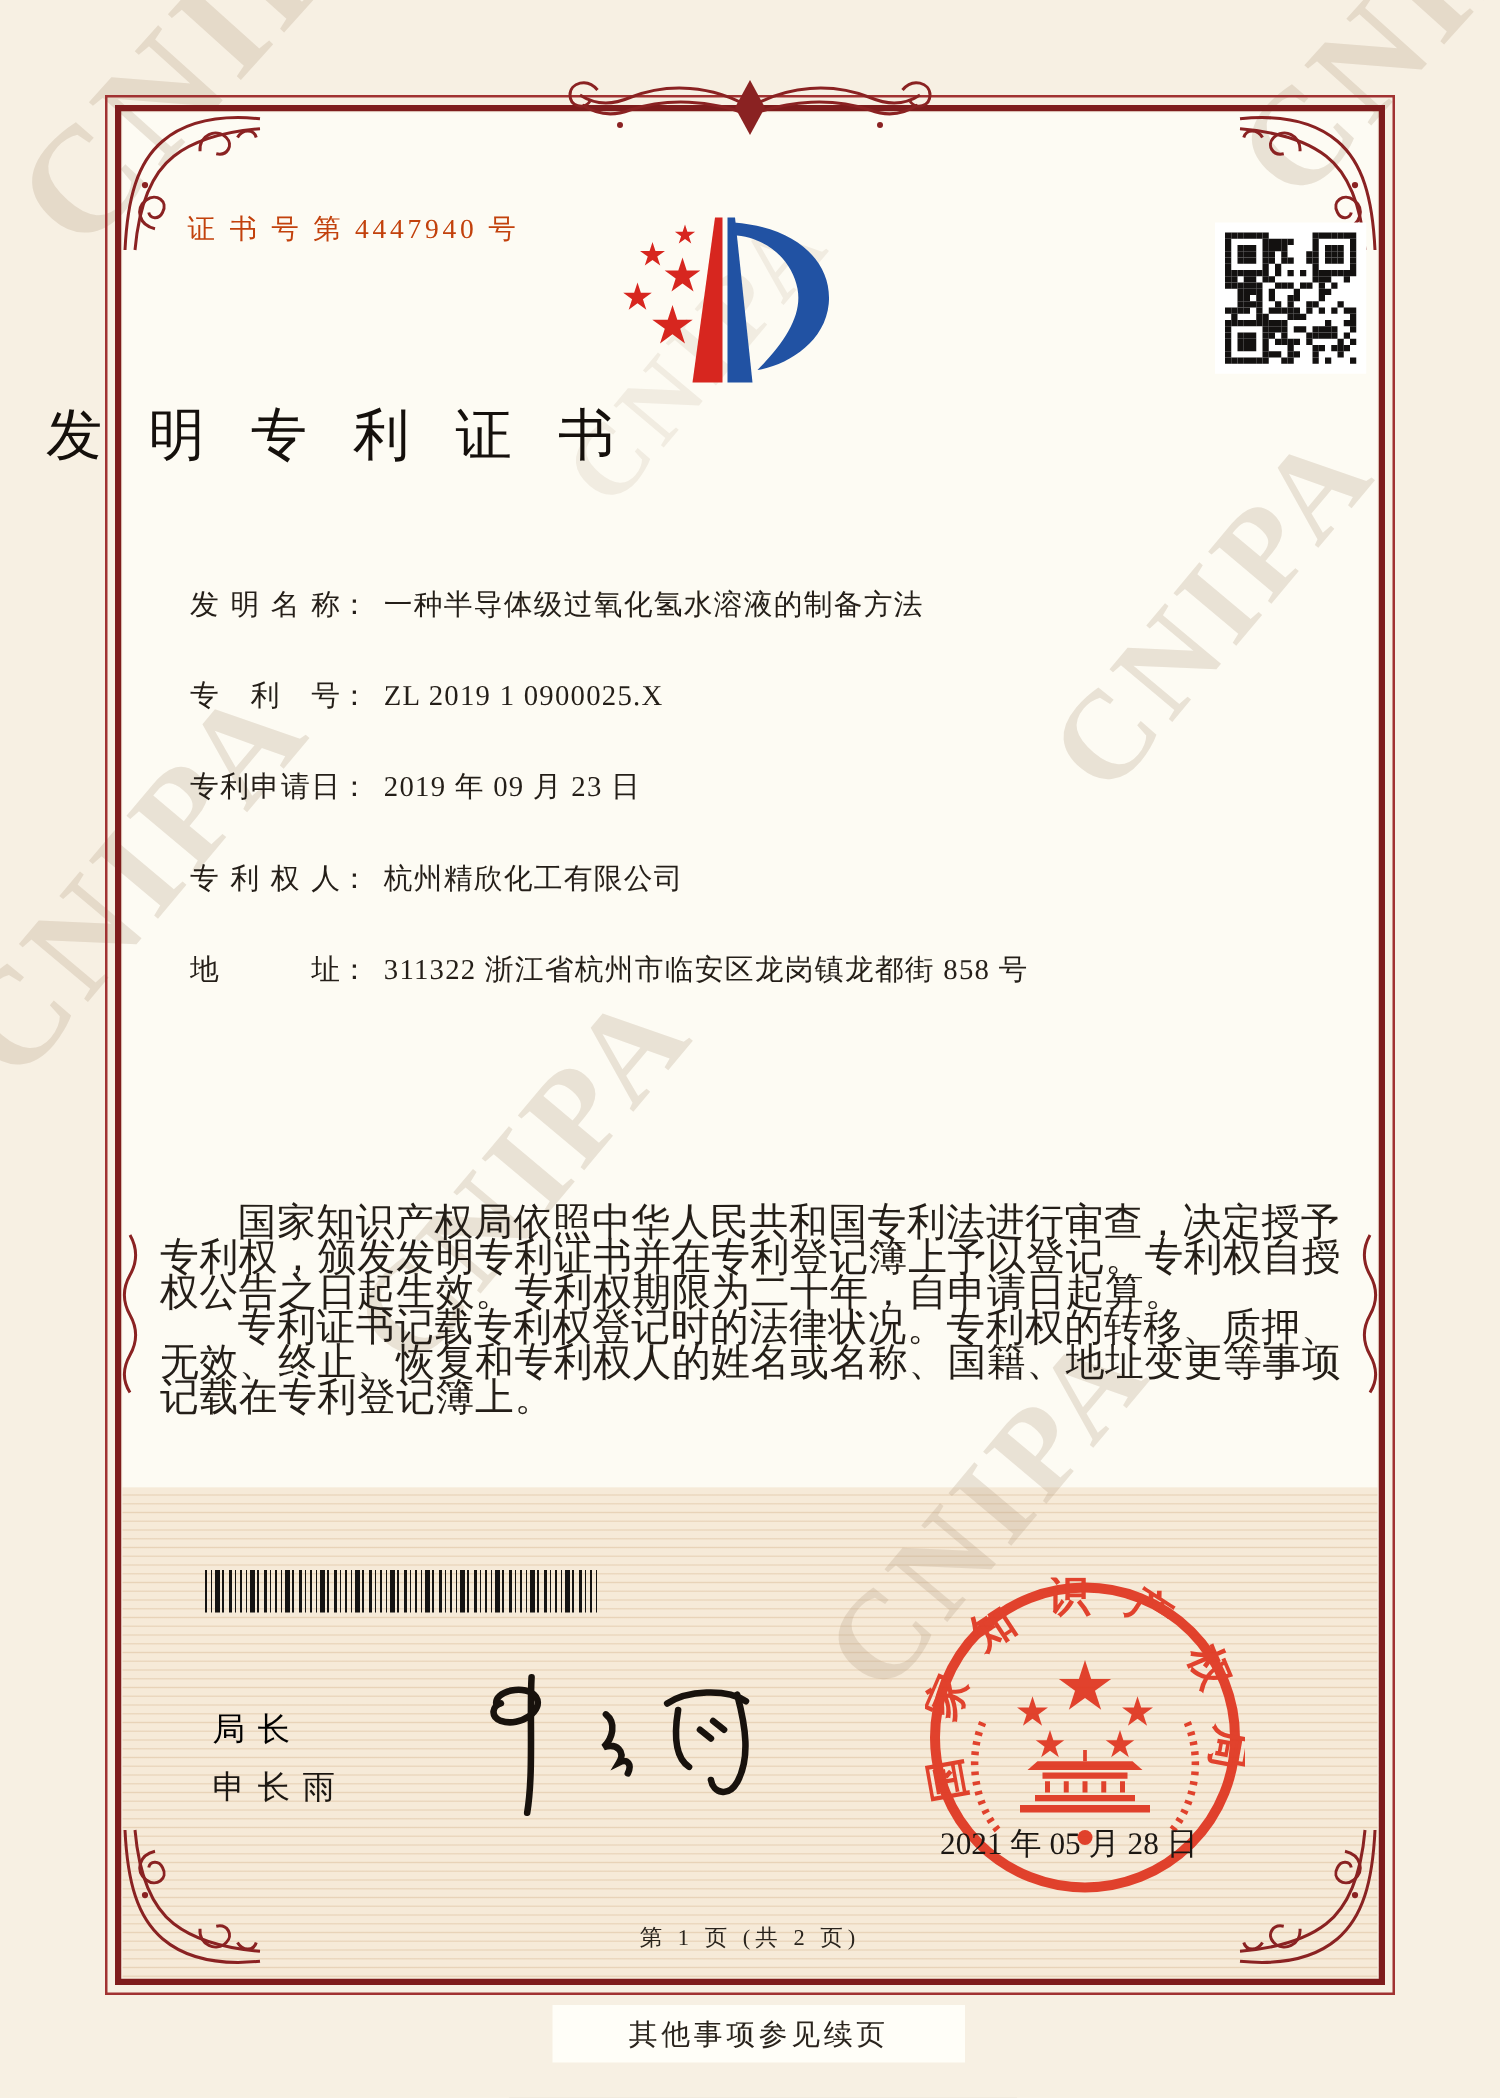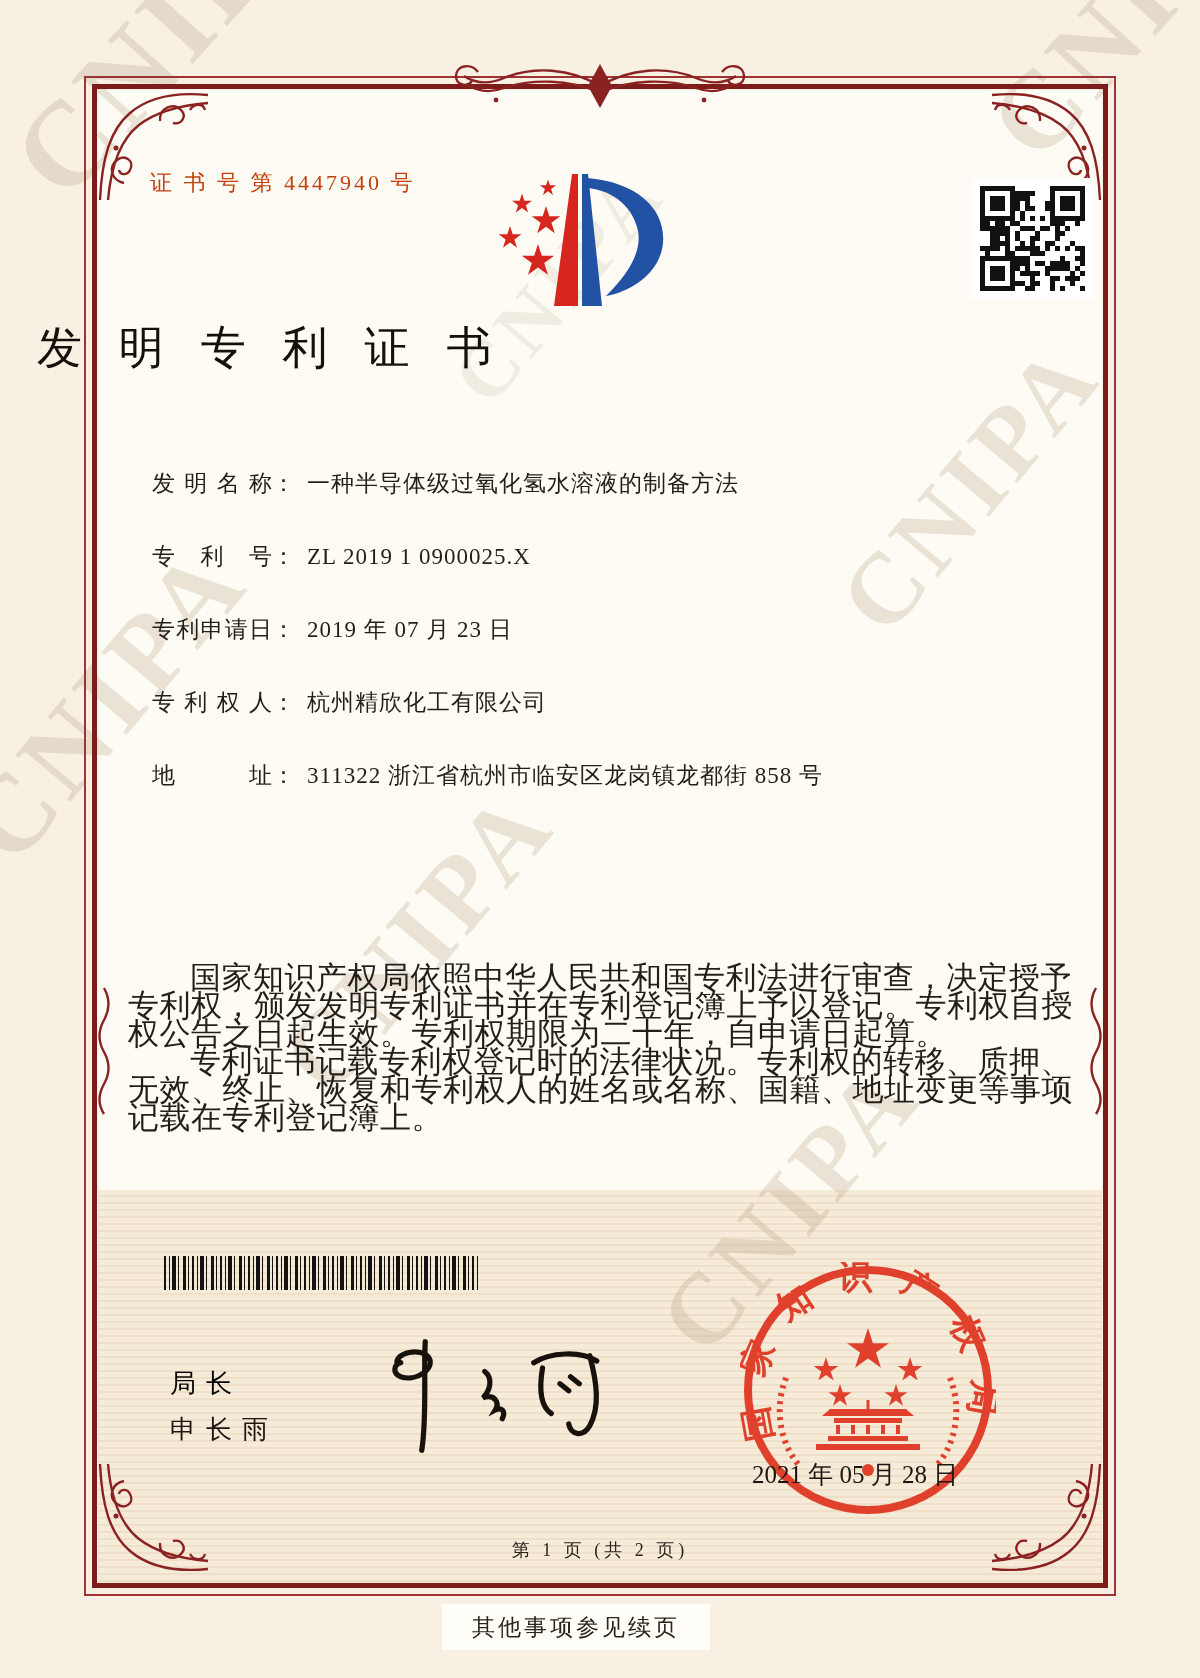--- a/index.html
+++ b/index.html
@@ -50,21 +50,21 @@
       #151312 19px 22px,transparent 22px 24px,
       #151312 24px 25px,transparent 25px 28px);}
   .officer-title{position:absolute;left:170px;top:1366px;z-index:3;font-size:26px;letter-spacing:10px;color:#000000;}
   .officer-name{position:absolute;left:170px;top:1412px;z-index:3;font-size:26px;letter-spacing:10px;color:#1c1712;}
   .signature{position:absolute;left:356px;top:1326px;z-index:3;}
   .seal{position:absolute;left:740px;top:1262px;width:256px;height:256px;z-index:4;}
   .seal-date{position:absolute;left:752px;top:1458px;width:250px;z-index:5;font-size:25px;
              letter-spacing:0;color:#1b1713;white-space:nowrap;}
   .page-num{position:absolute;left:0;right:0;top:1538px;z-index:3;text-align:center;
             font-size:18px;letter-spacing:4px;color:#2a241d;}
-  .note-box{position:absolute;left:442px;top:1604px;width:268px;height:46px;z-index:3;background:#fffef8;
+  .note-box{position:absolute;left:442px;top:1604px;width:330px;height:46px;z-index:3;background:#fffef8;
             display:flex;align-items:center;justify-content:center;font-size:23px;letter-spacing:3px;color:#2a241d;text-align:center;}
 </style>
 </head>
 <body>
 
 <svg width="0" height="0" style="position:absolute" aria-hidden="true">
   <defs>
     <polygon id="star" points="0,-10 -2.25,-3.09 -9.51,-3.09 -3.63,1.18 -5.88,8.09 0,3.82 5.88,8.09 3.63,1.18 9.51,-3.09 2.25,-3.09"></polygon>
     <g id="cfl" fill="none" stroke="#8a2222" stroke-width="2.4">
       <path d="M6,114 C8,72 16,44 36,27 C56,10 84,6 114,9"></path>
@@ -601,21 +601,21 @@
   <h1 class="title">发明专利证书</h1>
 
   <div class="fields">
     <div class="frow">
       <span class="flabel">发明名称</span><span class="fcolon">：</span><span class="fvalue">一种半导体级过氧化氢水溶液的制备方法</span>
     </div>
     <div class="frow">
       <span class="flabel">专利号</span><span class="fcolon">：</span><span class="fvalue">ZL 2019 1 0900025.X</span>
     </div>
     <div class="frow">
-      <span class="flabel">专利申请日</span><span class="fcolon">：</span><span class="fvalue">2019 年 07 月 23 日</span>
+      <span class="flabel">专利申请日</span><span class="fcolon">：</span><span class="fvalue">2019 年 09 月 23 日</span>
     </div>
     <div class="frow">
       <span class="flabel">专利权人</span><span class="fcolon">：</span><span class="fvalue">杭州精欣化工有限公司</span>
     </div>
     <div class="frow">
       <span class="flabel">地址</span><span class="fcolon">：</span><span class="fvalue">311322 浙江省杭州市临安区龙岗镇龙都街 858 号</span>
     </div>
   </div>
 
   <div class="paras">

